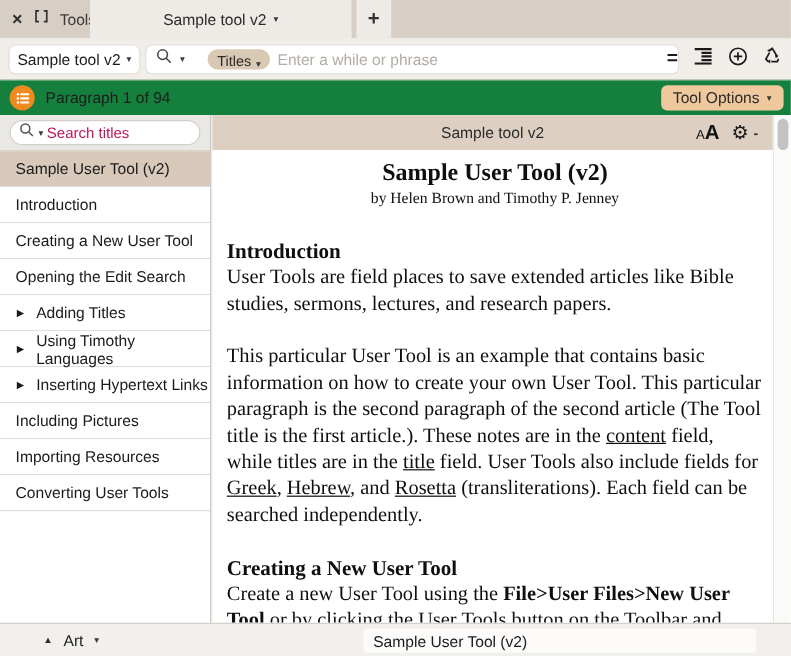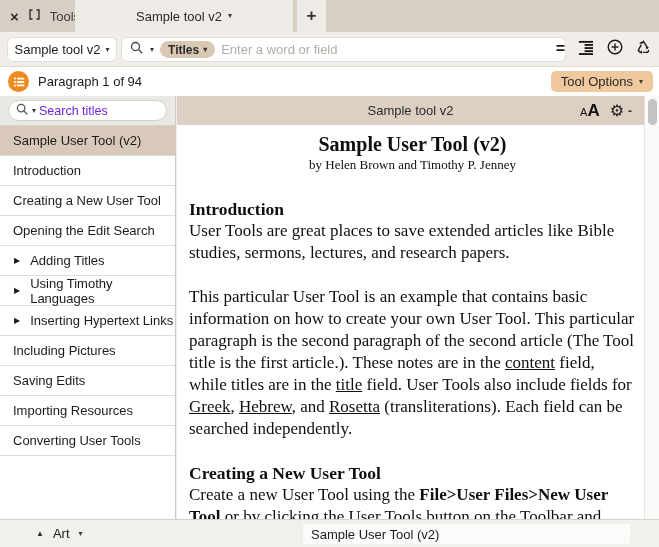--- a/index.html
+++ b/index.html
@@ -24,42 +24,42 @@
 
   
   .toolbar { position:absolute; top:32px; left:0; right:0; height:34px; background:#f1eeea; }
   .tool-select { position:absolute; left:8px; top:6px; width:108px; height:23px; background:#ffffff;
     border-radius:5px; display:flex; align-items:center; justify-content:center; gap:5px;
     font-size:13px; box-shadow:0 0 0 1px rgba(0,0,0,0.06); }
   .search-field { position:absolute; left:122px; top:6px; width:443px; height:23px; background:#ffffff;
     border-radius:5px; display:flex; align-items:center; padding:0 8px; gap:6px;
     box-shadow:0 0 0 1px rgba(0,0,0,0.06); }
   .scope-pill { background:#d9c8b4; border-radius:10px; height:17px; padding:0 8px;
-    display:flex; align-items:center; gap:4px; font-size:12px; font-weight:bold; color:#2b2b2b; }
+    display:flex; align-items:flex-end; gap:4px; font-size:12px; font-weight:normal; color:#2b2b2b;margin-left:13px; }
   .placeholder { color:#b2ada6; font-size:13px; }
   .toolbar-icons { position:absolute; right:8px; top:0; height:34px; display:flex; align-items:center; gap:13px; }
   .eq { font-size:16px; font-weight:900; color:#1a1a1a; letter-spacing:-1px; }
 
   
-  .parabar { position:absolute; top:66px; left:0; right:0; height:30px; background:#ffffff;
+  .parabar { position:absolute; top:66px; left:0; right:0; height:30px; background:#15803d;
     border-top:1px solid #ddd8d1; }
   .para-badge { position:absolute; left:8px; top:4px; width:21px; height:21px; border-radius:50%;
     background:#ee8a1e; display:flex; align-items:center; justify-content:center; }
   .para-text { position:absolute; left:38px; top:0; height:29px; display:flex; align-items:center; font-size:13px; }
   .tool-options { position:absolute; right:6px; top:4px; height:21px; background:#f0c89d; border-radius:5px;
     padding:0 10px; display:flex; align-items:center; gap:6px; font-size:13px; color:#2b2b2b; }
 
   
   .sidebar { position:absolute; top:96px; left:0; width:176px; bottom:28px; background:#ffffff;
     border-right:1px solid #cfc9c2; }
   .side-search { height:30px; background:#eae8e4; border-bottom:1px solid #d8d3cc;
     display:flex; align-items:center; padding:0 8px; }
   .side-search-input { flex:1; height:21px; background:#ffffff; border:1px solid #d3cfc9; border-radius:11px;
     display:flex; align-items:center; gap:3px; padding:0 7px; }
-  .side-search-input .placeholder { font-size:12.5px; color:#6d28d9; }
+  .side-search-input .placeholder { font-size:12.5px; color:#be185d; }
   .side-item { height:30px; display:flex; align-items:center; padding-left:13px;
     border-bottom:1px solid #dddddd; font-size:13px; color:#1b1b1b; background:#ffffff; }
   .side-item.selected { background:#d8c9ba; }
   .side-item .disc { font-size:8px; color:#1b1b1b; margin-right:10px; margin-left:1px; }
 
   
   .content-pane { position:absolute; left:177px; top:96px; right:0; bottom:28px; background:#ffffff; }
   .pane-header { position:absolute; left:0; right:15px; top:0; height:29px; background:#ddd0c3; }
   .pane-title { position:absolute; left:0; right:0; top:0; height:29px; display:flex; align-items:center;
     justify-content:center; font-size:13px; color:#2b2b2b; }
@@ -122,21 +122,21 @@
       <svg width="14" height="14" viewBox="0 0 16 16">
           <circle cx="6.3" cy="6.3" r="4.6" fill="none" stroke="#444" stroke-width="1.5"></circle>
           <line x1="9.8" y1="9.8" x2="14" y2="14" stroke="#444" stroke-width="1.5"></line>
         </svg>
     </span>
     <span class="chev">▾</span>
     <span class="scope-pill">
       <span>Titles</span>
       <span class="chev">▾</span>
     </span>
-    <span class="placeholder">Enter a word or field</span>
+    <span class="placeholder">Enter a while or phrase</span>
   </div>
   <div class="toolbar-icons">
     <span class="eq">=</span>
     <span>
       <svg width="17" height="15" viewBox="0 0 18 16">
           <g stroke="#1a1a1a" stroke-width="2">
             <line x1="2" y1="2" x2="17" y2="2"></line>
             <line x1="8" y1="5.3" x2="17" y2="5.3"></line>
             <line x1="8" y1="8.6" x2="17" y2="8.6"></line>
             <line x1="8" y1="11.9" x2="17" y2="11.9"></line>
@@ -225,23 +225,20 @@
         <span>Using Timothy Languages</span>
       </div>
     <div class="side-item">
         <span class="disc">▶</span>
         <span>Inserting Hypertext Links</span>
       </div>
     <div class="side-item">
         <span>Including Pictures</span>
       </div>
     <div class="side-item">
-        <span>Saving Edits</span>
-      </div>
-    <div class="side-item">
         <span>Importing Resources</span>
       </div>
     <div class="side-item">
         <span>Converting User Tools</span>
       </div>
   </div>
 </div>
 
 <div class="content-pane">
   <div class="pane-header">
@@ -257,21 +254,21 @@
       </span>
     </div>
   </div>
   <div class="scroll-col">
     <div class="scroll-thumb"></div>
   </div>
   <div class="article">
     <h1>Sample User Tool (v2)</h1>
     <div class="byline">by Helen Brown and Timothy P. Jenney</div>
     <h2>Introduction</h2>
-    <p><span>User Tools are great places to save extended articles like Bible studies, sermons, lectures, and research papers.</span></p>
+    <p><span>User Tools are field places to save extended articles like Bible studies, sermons, lectures, and research papers.</span></p>
     <p><span>This particular User Tool is an example that contains basic information on how to create your own User Tool. This particular paragraph is the second paragraph of the second article (The Tool title is the first article.). These notes are in the </span><span class="u">content</span><span> field, while titles are in the </span><span class="u">title</span><span> field. User Tools also include fields for </span><span class="u">Greek</span><span>, </span><span class="u">Hebrew</span><span>, and </span><span class="u">Rosetta</span><span> (transliterations). Each field can be searched independently.</span></p>
     <h2>Creating a New User Tool</h2>
     <p class="tight"><span>Create a new User Tool using the </span><span class="b">File&gt;User Files&gt;New User Tool</span><span> or by clicking the User Tools button on the Toolbar and choosing </span><span class="b">New User Tool.</span></p>
   </div>
 </div>
 
 <div class="bottombar">
   <div class="art-ctrl">
     <span class="tri">▲</span>
     <span>Art</span>

